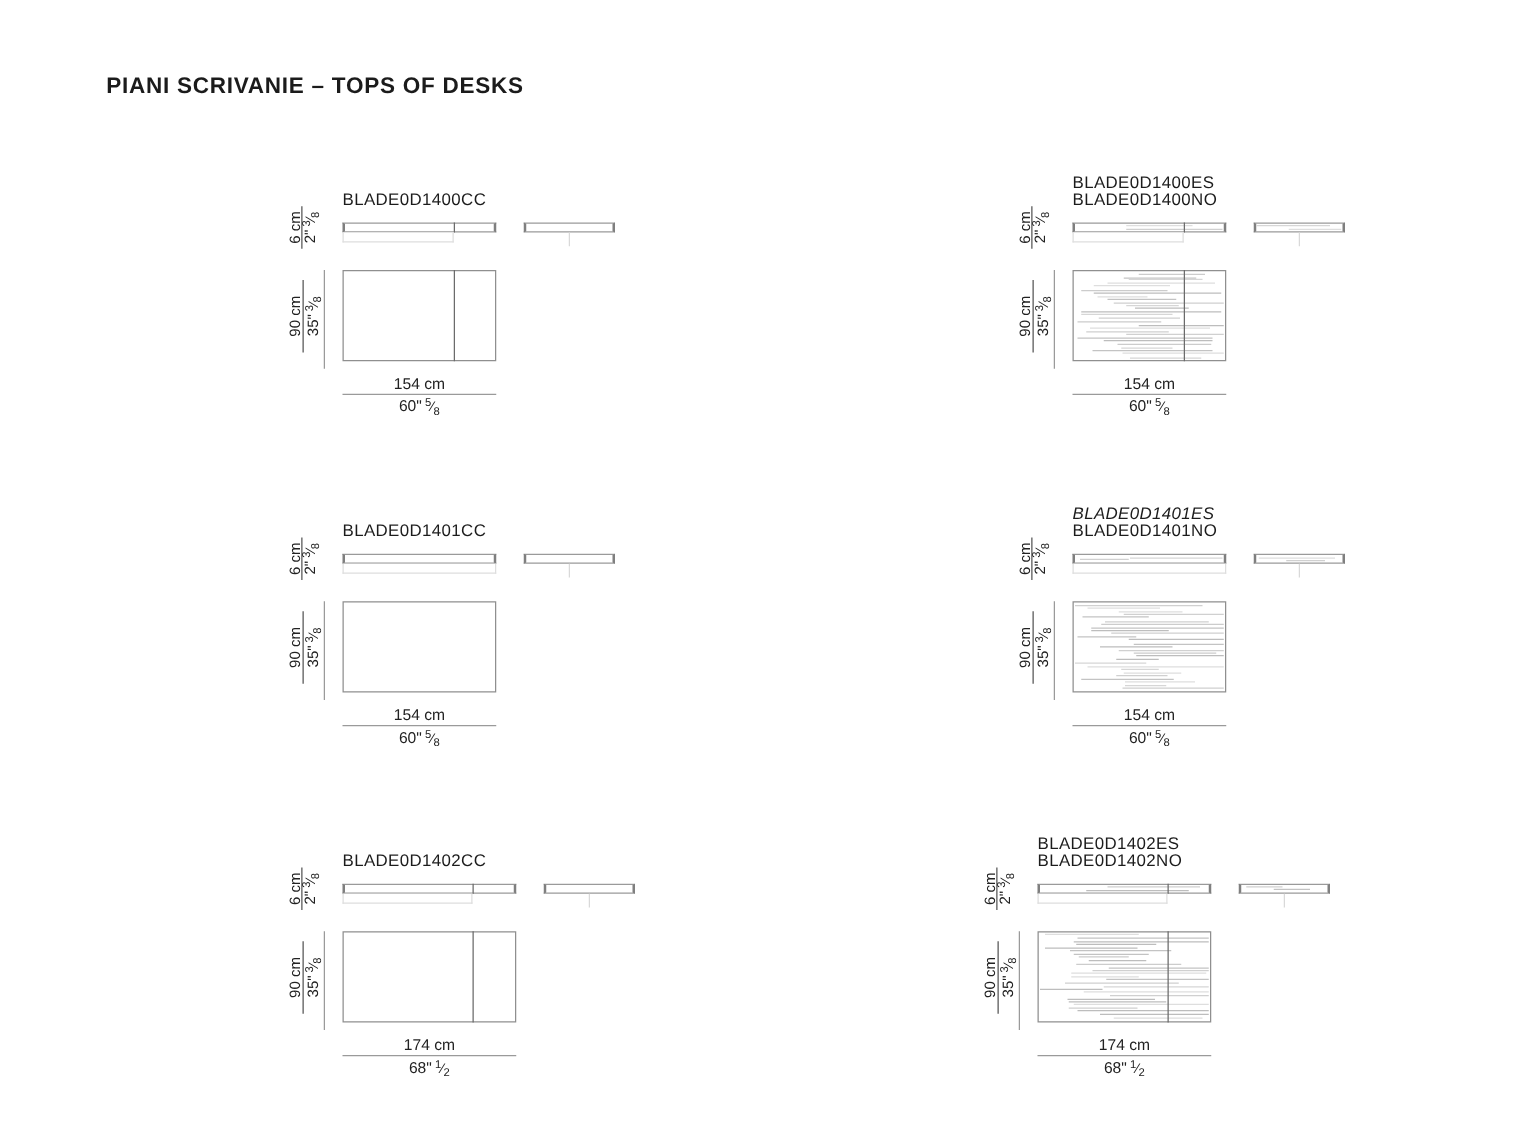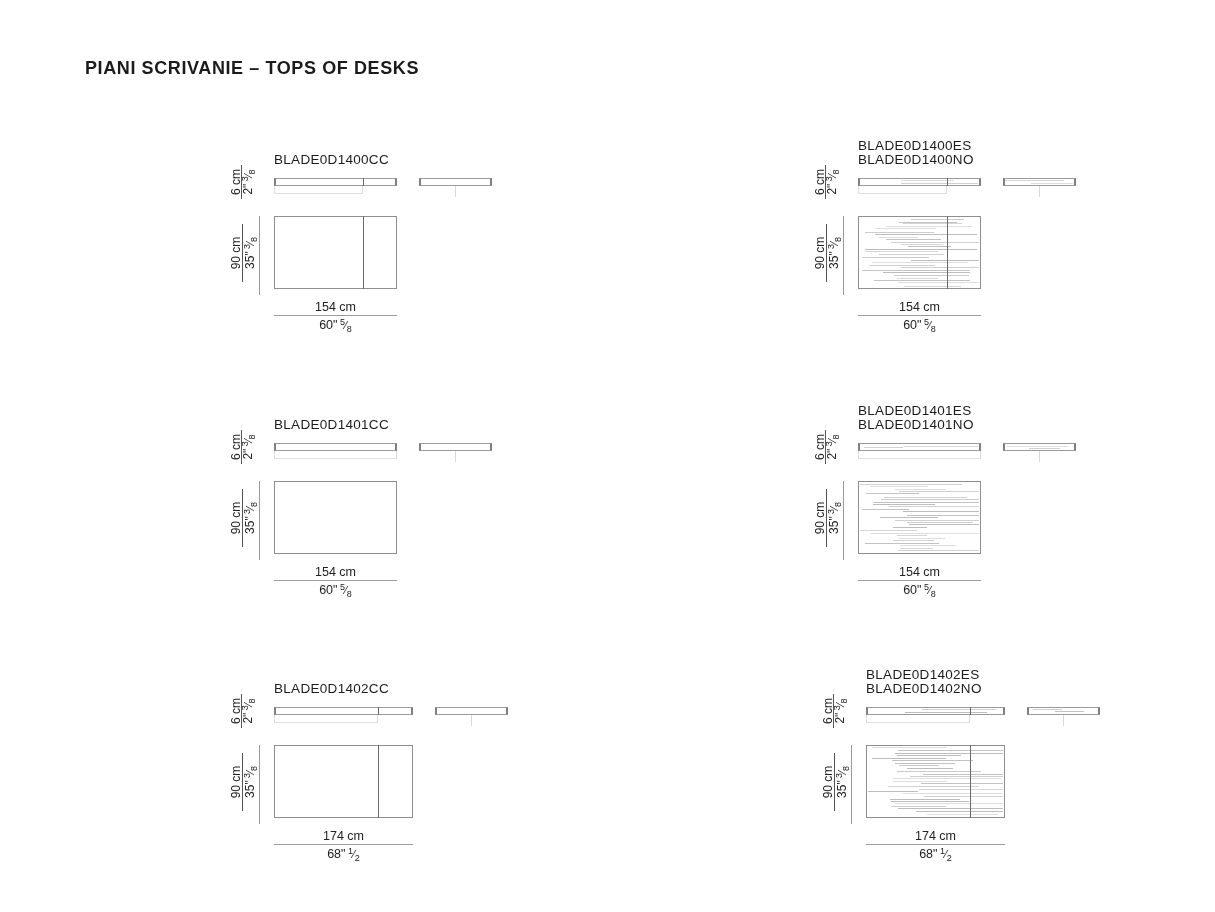--- a/index.html
+++ b/index.html
@@ -172,21 +172,21 @@
     <div class="rect top-view" style="left: 80px; top: 77px; width: 123px;"></div>
 
     <div class="dimtext w-cm" style="left: 80px; width: 123px; top: 162px;"><span>154 cm</span></div>
     <div class="dimline-h w-line" style="left: 80px; width: 123px; top: 176px;"></div>
     <div class="dimtext w-in" style="left: 80px; width: 123px; top: 180px;">
       <span><span>60"</span> <sup>5</sup><span class="fs">⁄</span><sub>8</sub></span>
     </div>
   </div>
       <div class="panel" style="left: 778px; top: 404px;">
     <div class="codes">
-          <div class="code" style="left: 80px; top: 0px;">BLADE0D1401ES</div>
+          <div class="code" style="left: 80px; top: 0px; font-style: italic;">BLADE0D1401ES</div>
           <div class="code" style="left: 80px; top: 14px;">BLADE0D1401NO</div>
         </div>
 
     <div class="vlabel lbl-th-cm" style="left: -18.5px; top: 35px;">
           <span>6 cm</span>
         </div>
     <div class="seplne sep-th" style="left: 47px; top: 26px; height: 34px;"></div>
     <div class="vlabel lbl-th-in" style="left: -6px; top: 35px;">
       <span><span>2"</span> <sup>3</sup><span class="fs">⁄</span><sub>8</sub></span>
     </div>
@@ -278,21 +278,21 @@
 
     <div class="rect top-view" style="left: 80px; top: 77px; width: 139px;"></div>
     <div class="vdiv rect-divider" style="left: 184px; top: 77px; height: 73px;"></div>
 
     <div class="dimtext w-cm" style="left: 80px; width: 139px; top: 162px;"><span>174 cm</span></div>
     <div class="dimline-h w-line" style="left: 80px; width: 139px; top: 176px;"></div>
     <div class="dimtext w-in" style="left: 80px; width: 139px; top: 180px;">
       <span><span>68"</span> <sup>1</sup><span class="fs">⁄</span><sub>2</sub></span>
     </div>
   </div>
-      <div class="panel" style="left: 786px; top: 668px;">
+      <div class="panel" style="left: 750px; top: 668px;">
     <div class="codes">
           <div class="code" style="left: 80px; top: 0px;">BLADE0D1402ES</div>
           <div class="code" style="left: 80px; top: 14px;">BLADE0D1402NO</div>
         </div>
 
     <div class="vlabel lbl-th-cm" style="left: -18.5px; top: 35px;">
           <span>6 cm</span>
         </div>
     <div class="seplne sep-th" style="left: 47px; top: 26px; height: 34px;"></div>
     <div class="vlabel lbl-th-in" style="left: -6px; top: 35px;">

